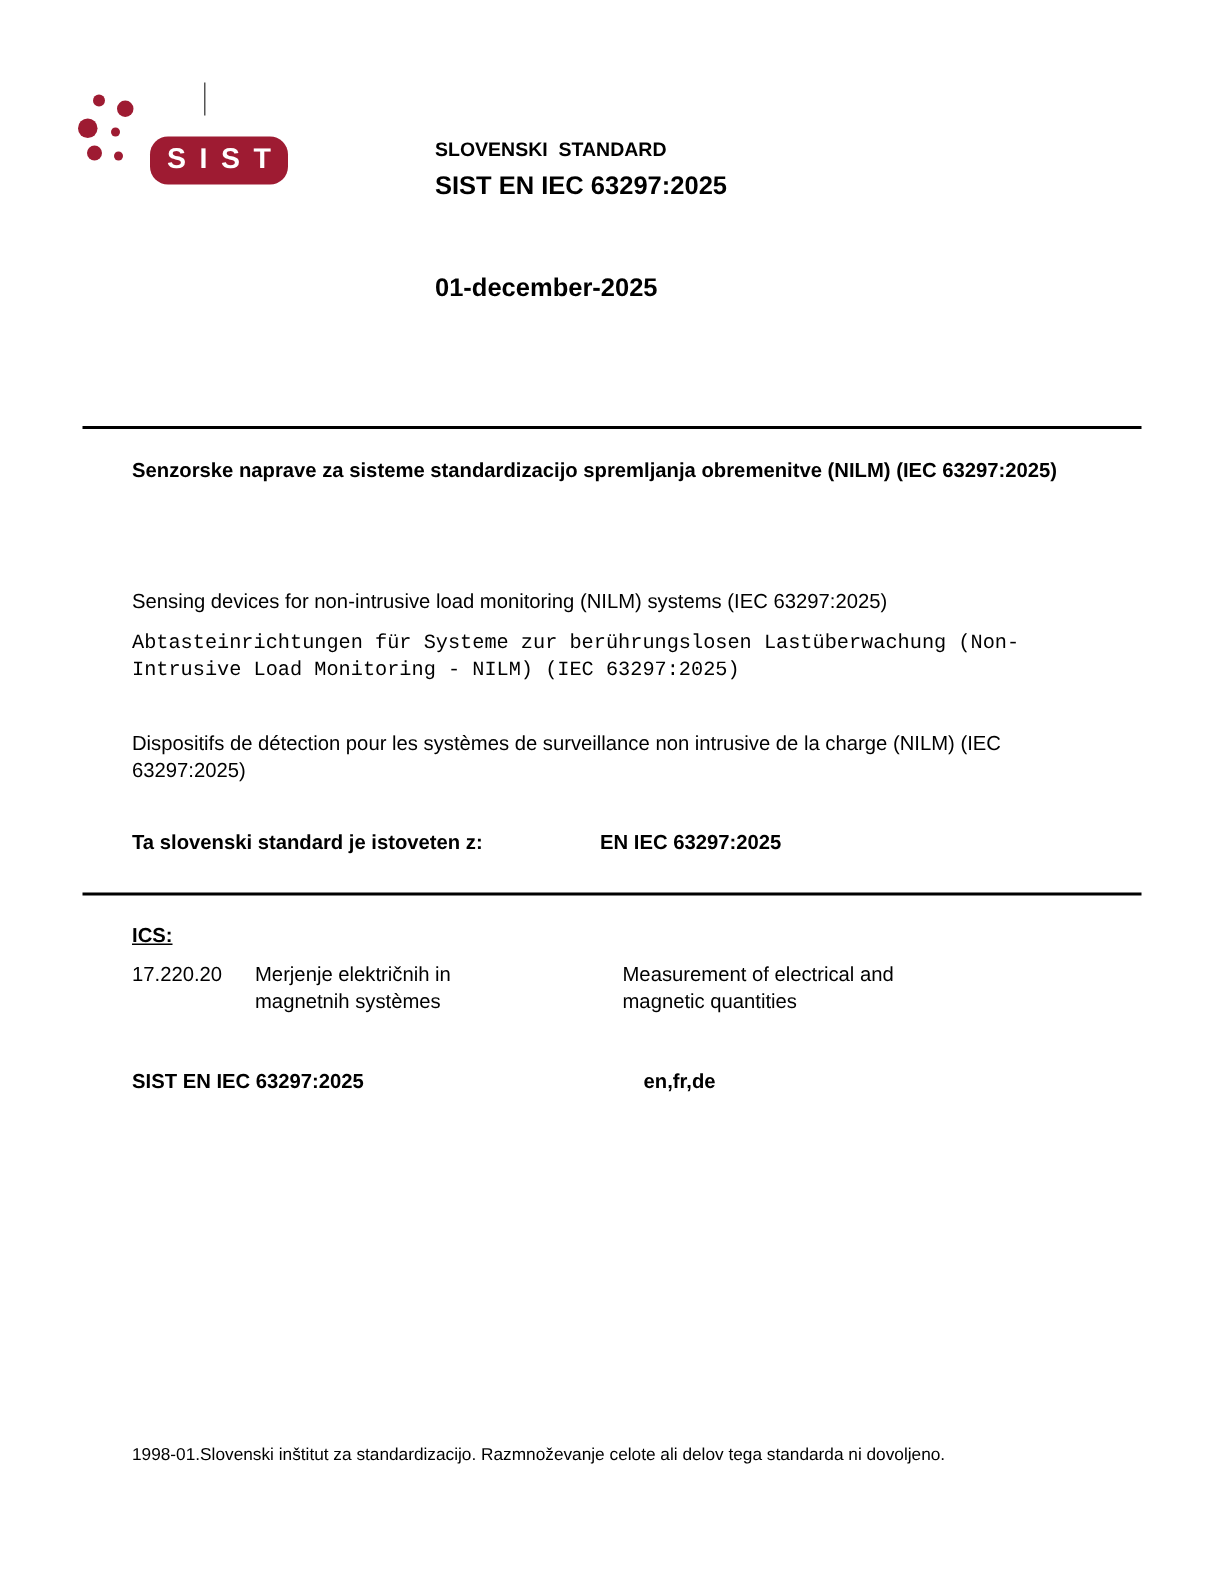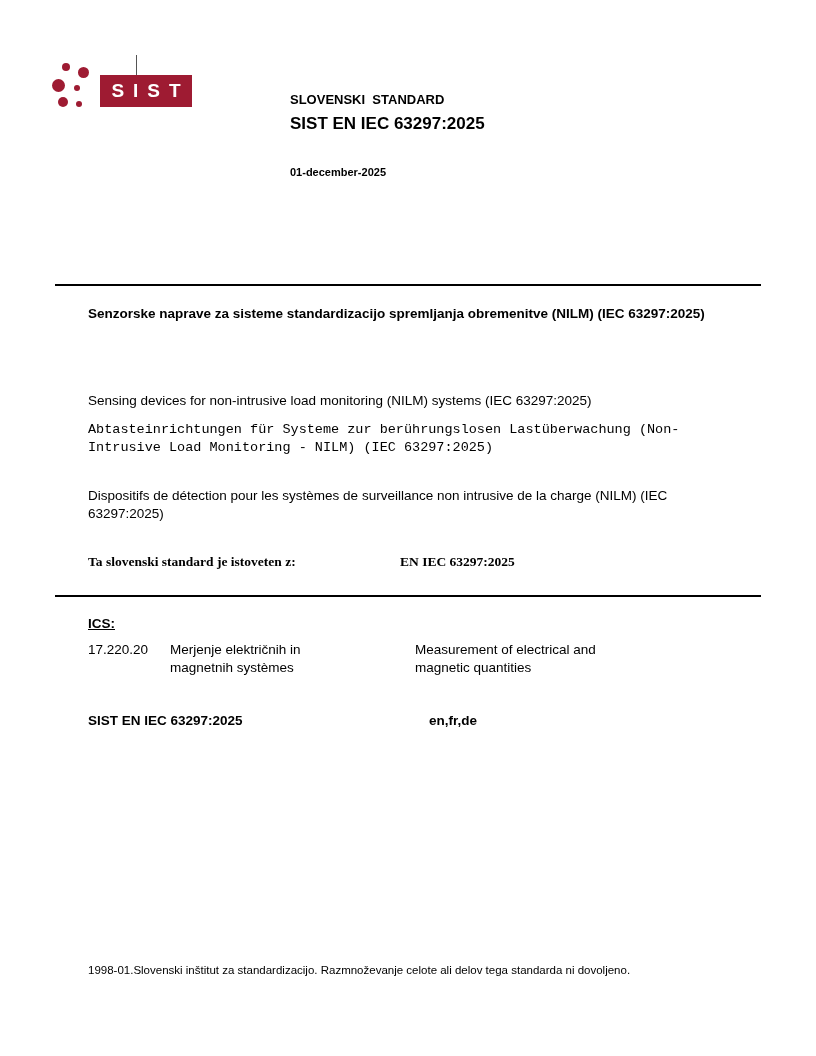--- a/index.html
+++ b/index.html
@@ -19,51 +19,52 @@
   .logo { position: absolute; left: 50px; top: 55px; width: 150px; height: 60px; }
   .logo .dot { position: absolute; border-radius: 50%; background: #9E1B32; }
   .logo .d1 { left: 12px; top: 8px;  width: 8px;  height: 8px; }
   .logo .d2 { left: 28px; top: 12px; width: 11px; height: 11px; }
   .logo .d3 { left: 2px;  top: 24px; width: 13px; height: 13px; }
   .logo .d4 { left: 24px; top: 30px; width: 6px;  height: 6px; }
   .logo .d5 { left: 8px;  top: 42px; width: 10px; height: 10px; }
   .logo .d6 { left: 26px; top: 46px; width: 6px;  height: 6px; }
   .logo .pole { position: absolute; left: 86px; top: 0; width: 1px; height: 22px; background: #555; }
   .logo .box {
-    position: absolute; left: 50px; top: 20px;
+    position: absolute; left: 50px; top: 36px;
     width: 92px; height: 32px;
     background: #9E1B32;
     color: #ffffff;
     font-weight: bold;
     font-size: 19px;
     letter-spacing: 9px;
     display: flex; align-items: center; justify-content: center;
     padding-left: 9px;
+    border-radius: 12px;
   }
 
   
   .hdr { position: absolute; left: 290px; top: 92px; }
   .hdr .t1 { font-size: 13px; font-weight: bold; white-space: pre; }
   .hdr .t2 { font-size: 17px; font-weight: bold; margin-top: 7px; }
-  .hdr .date { font-size: 11px; font-weight: bold; margin-top: 32px; }
+  .hdr .date { font-size: 17px; font-weight: bold; margin-top: 48px; }
 
   
   .rule { position: absolute; left: 55px; width: 706px; height: 2px; background: #000; }
   .rule1 { top: 284px; }
   .rule2 { top: 595px; }
 
   
   .txt { position: absolute; left: 88px; width: 650px; font-size: 13.5px; line-height: 1.32; }
   .b { font-weight: bold; }
   .title-sl { top: 305px; }
   .title-en { top: 392px; }
   .title-de { top: 421px; font-family: Liberation Mono, monospace; }
   .title-fr { top: 487px; }
 
-  .equiv { top: 553px; font-family: Liberation Serif, serif; }
+  .equiv { top: 553px; }
   .equiv .val { position: absolute; left: 312px; top: 0; white-space: nowrap; }
 
   
   .ics-head { top: 615px; text-decoration: underline; }
   .ics-row { top: 641px; }
   .ics-row .code { position: absolute; left: 0; top: 0; width: 80px; }
   .ics-row .sl   { position: absolute; left: 82px; top: 0; width: 185px; }
   .ics-row .en   { position: absolute; left: 327px; top: 0; width: 230px; }
 
   .ref { top: 712px; }

